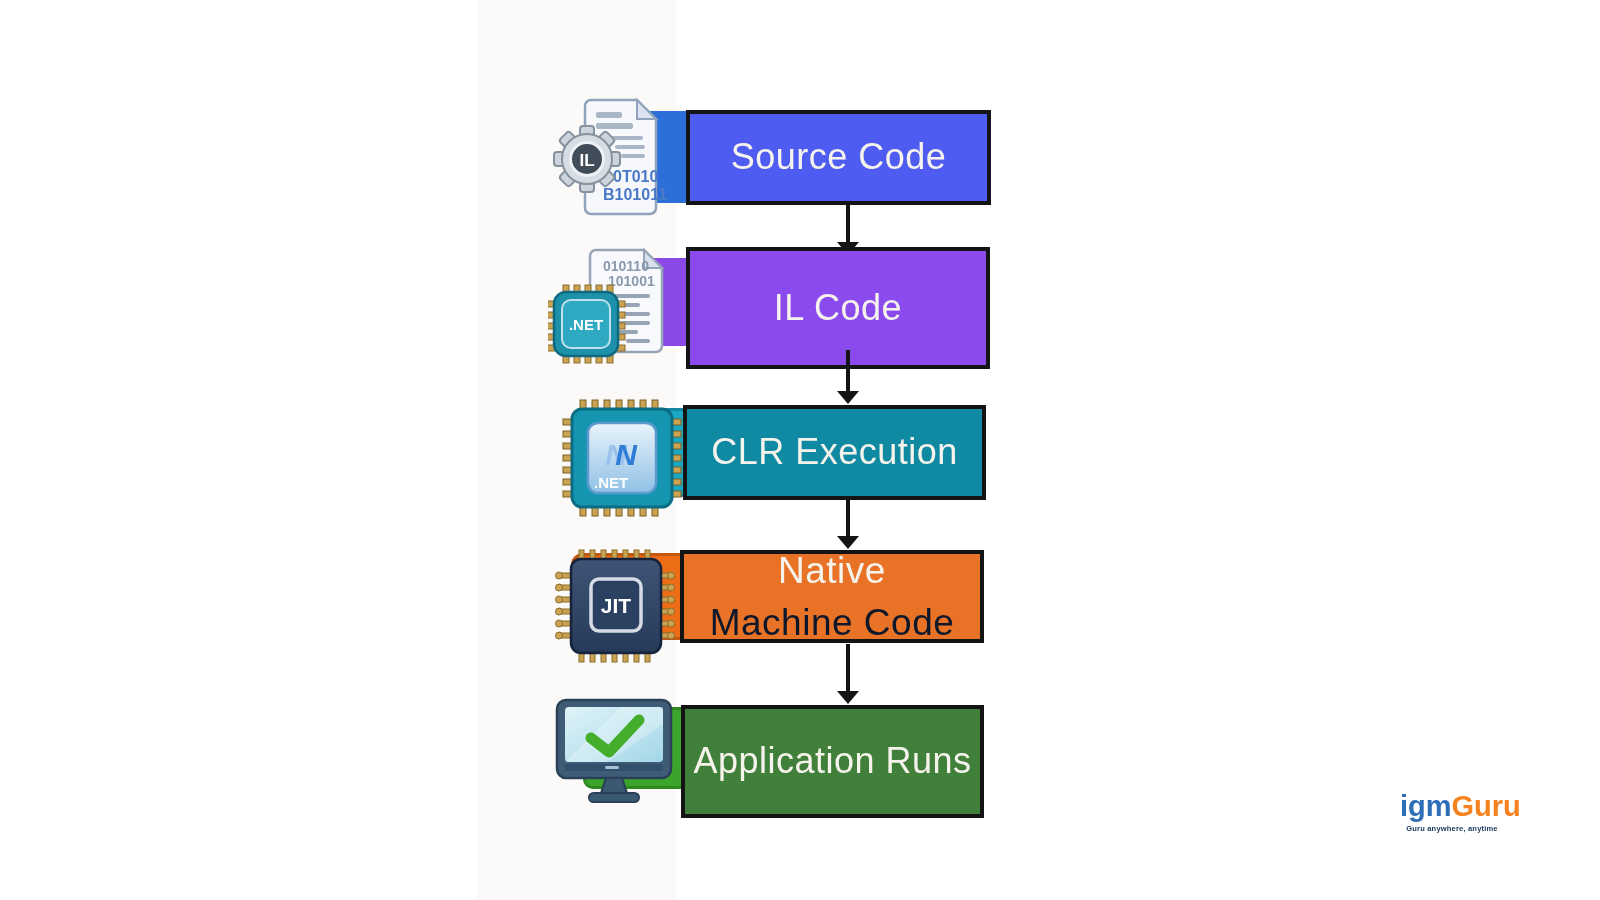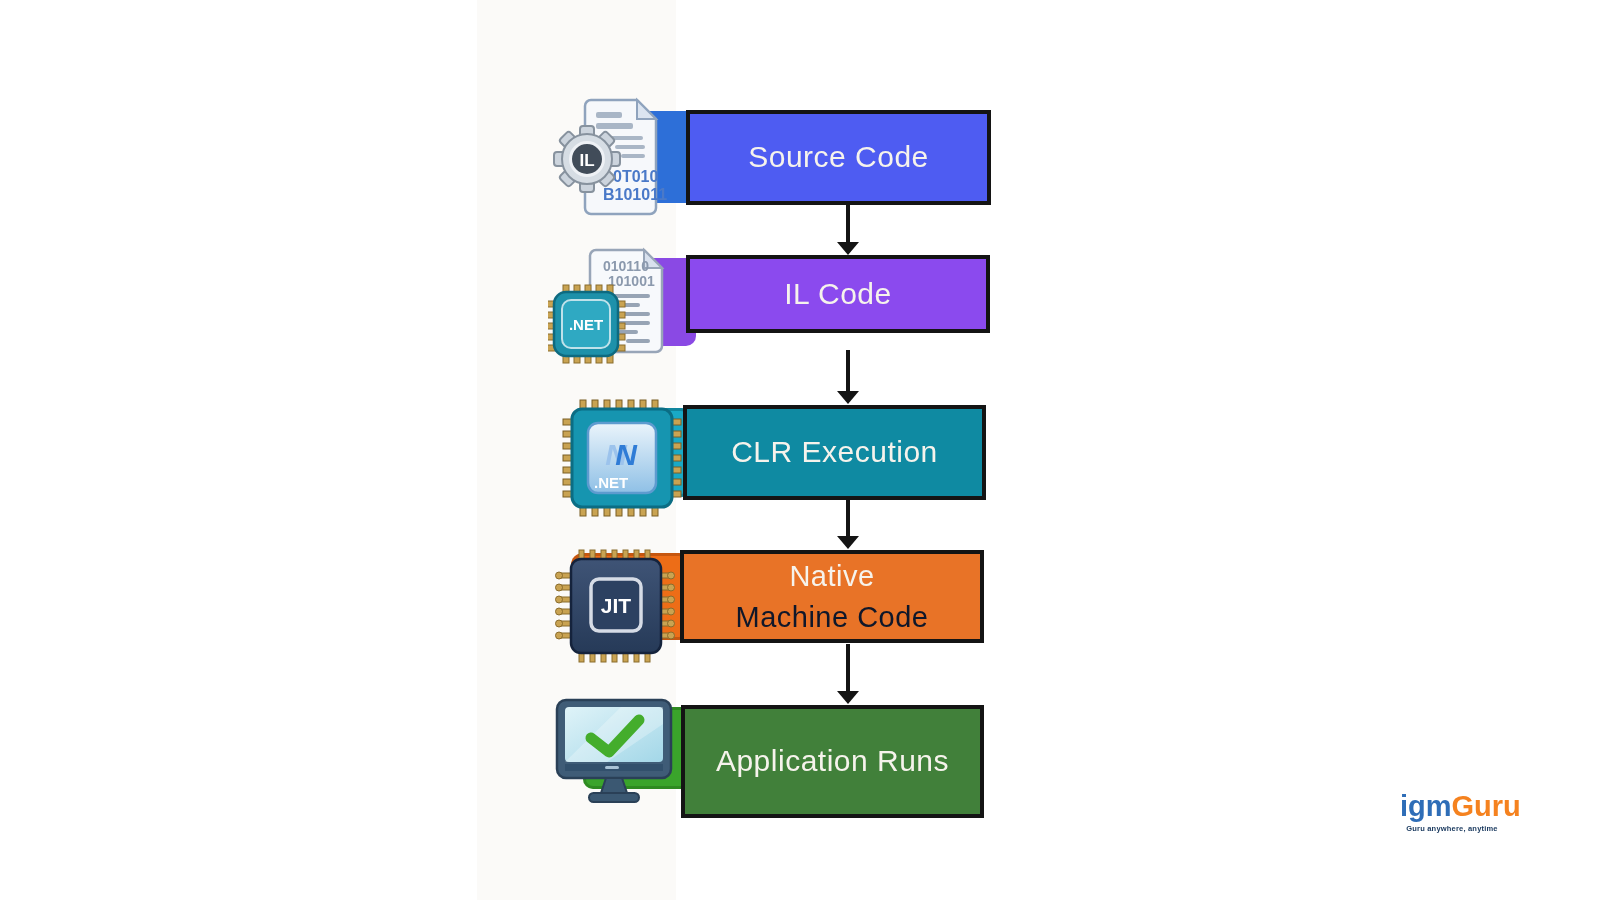--- a/index.html
+++ b/index.html
@@ -17,26 +17,26 @@
   .tail-3 { left:583px; top:408px; width:110px; height:89px; border-radius:12px; box-shadow:inset 0 0 0 3px rgba(9,90,108,.45); }
   .tail-4 { left:571px; top:553px; width:120px; height:87px; border-radius:12px; box-shadow:inset 0 0 0 3px rgba(150,60,8,.45); }
   .tail-5 { left:583px; top:707px; width:108px; height:82px; border-radius:10px; box-shadow:inset 0 0 0 3px rgba(30,100,20,.4); }
 
   .box {
     position:absolute; z-index:2; box-sizing:border-box;
     border:4px solid #141414;
     display:flex; flex-direction:column; align-items:center; justify-content:center;
   }
   .box-1 { left:686px; top:110px; width:305px; height:95px; }
-  .box-2 { left:686px; top:255px; width:304px; height:78px; }
+  .box-2 { left:686px; top:247px; width:304px; height:122px; }
   .box-3 { left:683px; top:405px; width:303px; height:95px; }
   .box-4 { left:680px; top:550px; width:304px; height:93px; }
   .box-5 { left:681px; top:705px; width:303px; height:113px; }
-  .box-line { font-size:30px; font-weight:500; letter-spacing:.5px; line-height:1.35; text-align:center; }
-  .box-4 .box-line { font-size:29px; line-height:1.4; }
+  .box-line { font-size:36px; font-weight:500; letter-spacing:.5px; line-height:1.35; text-align:center; }
+  .box-4 .box-line { font-size:37px; line-height:1.4; }
 
   .icon { position:absolute; z-index:3; }
   .icon-1 { left:549px; top:95px; }
   .icon-2 { left:548px; top:246px; }
   .icon-3 { left:556px; top:397px; }
   .icon-4 { left:549px; top:545px; }
   .icon-5 { left:549px; top:692px; }
 
   .arrow { position:absolute; left:837px; width:22px; z-index:2; }
   .arrow-1 { top:205px; height:50px; }

